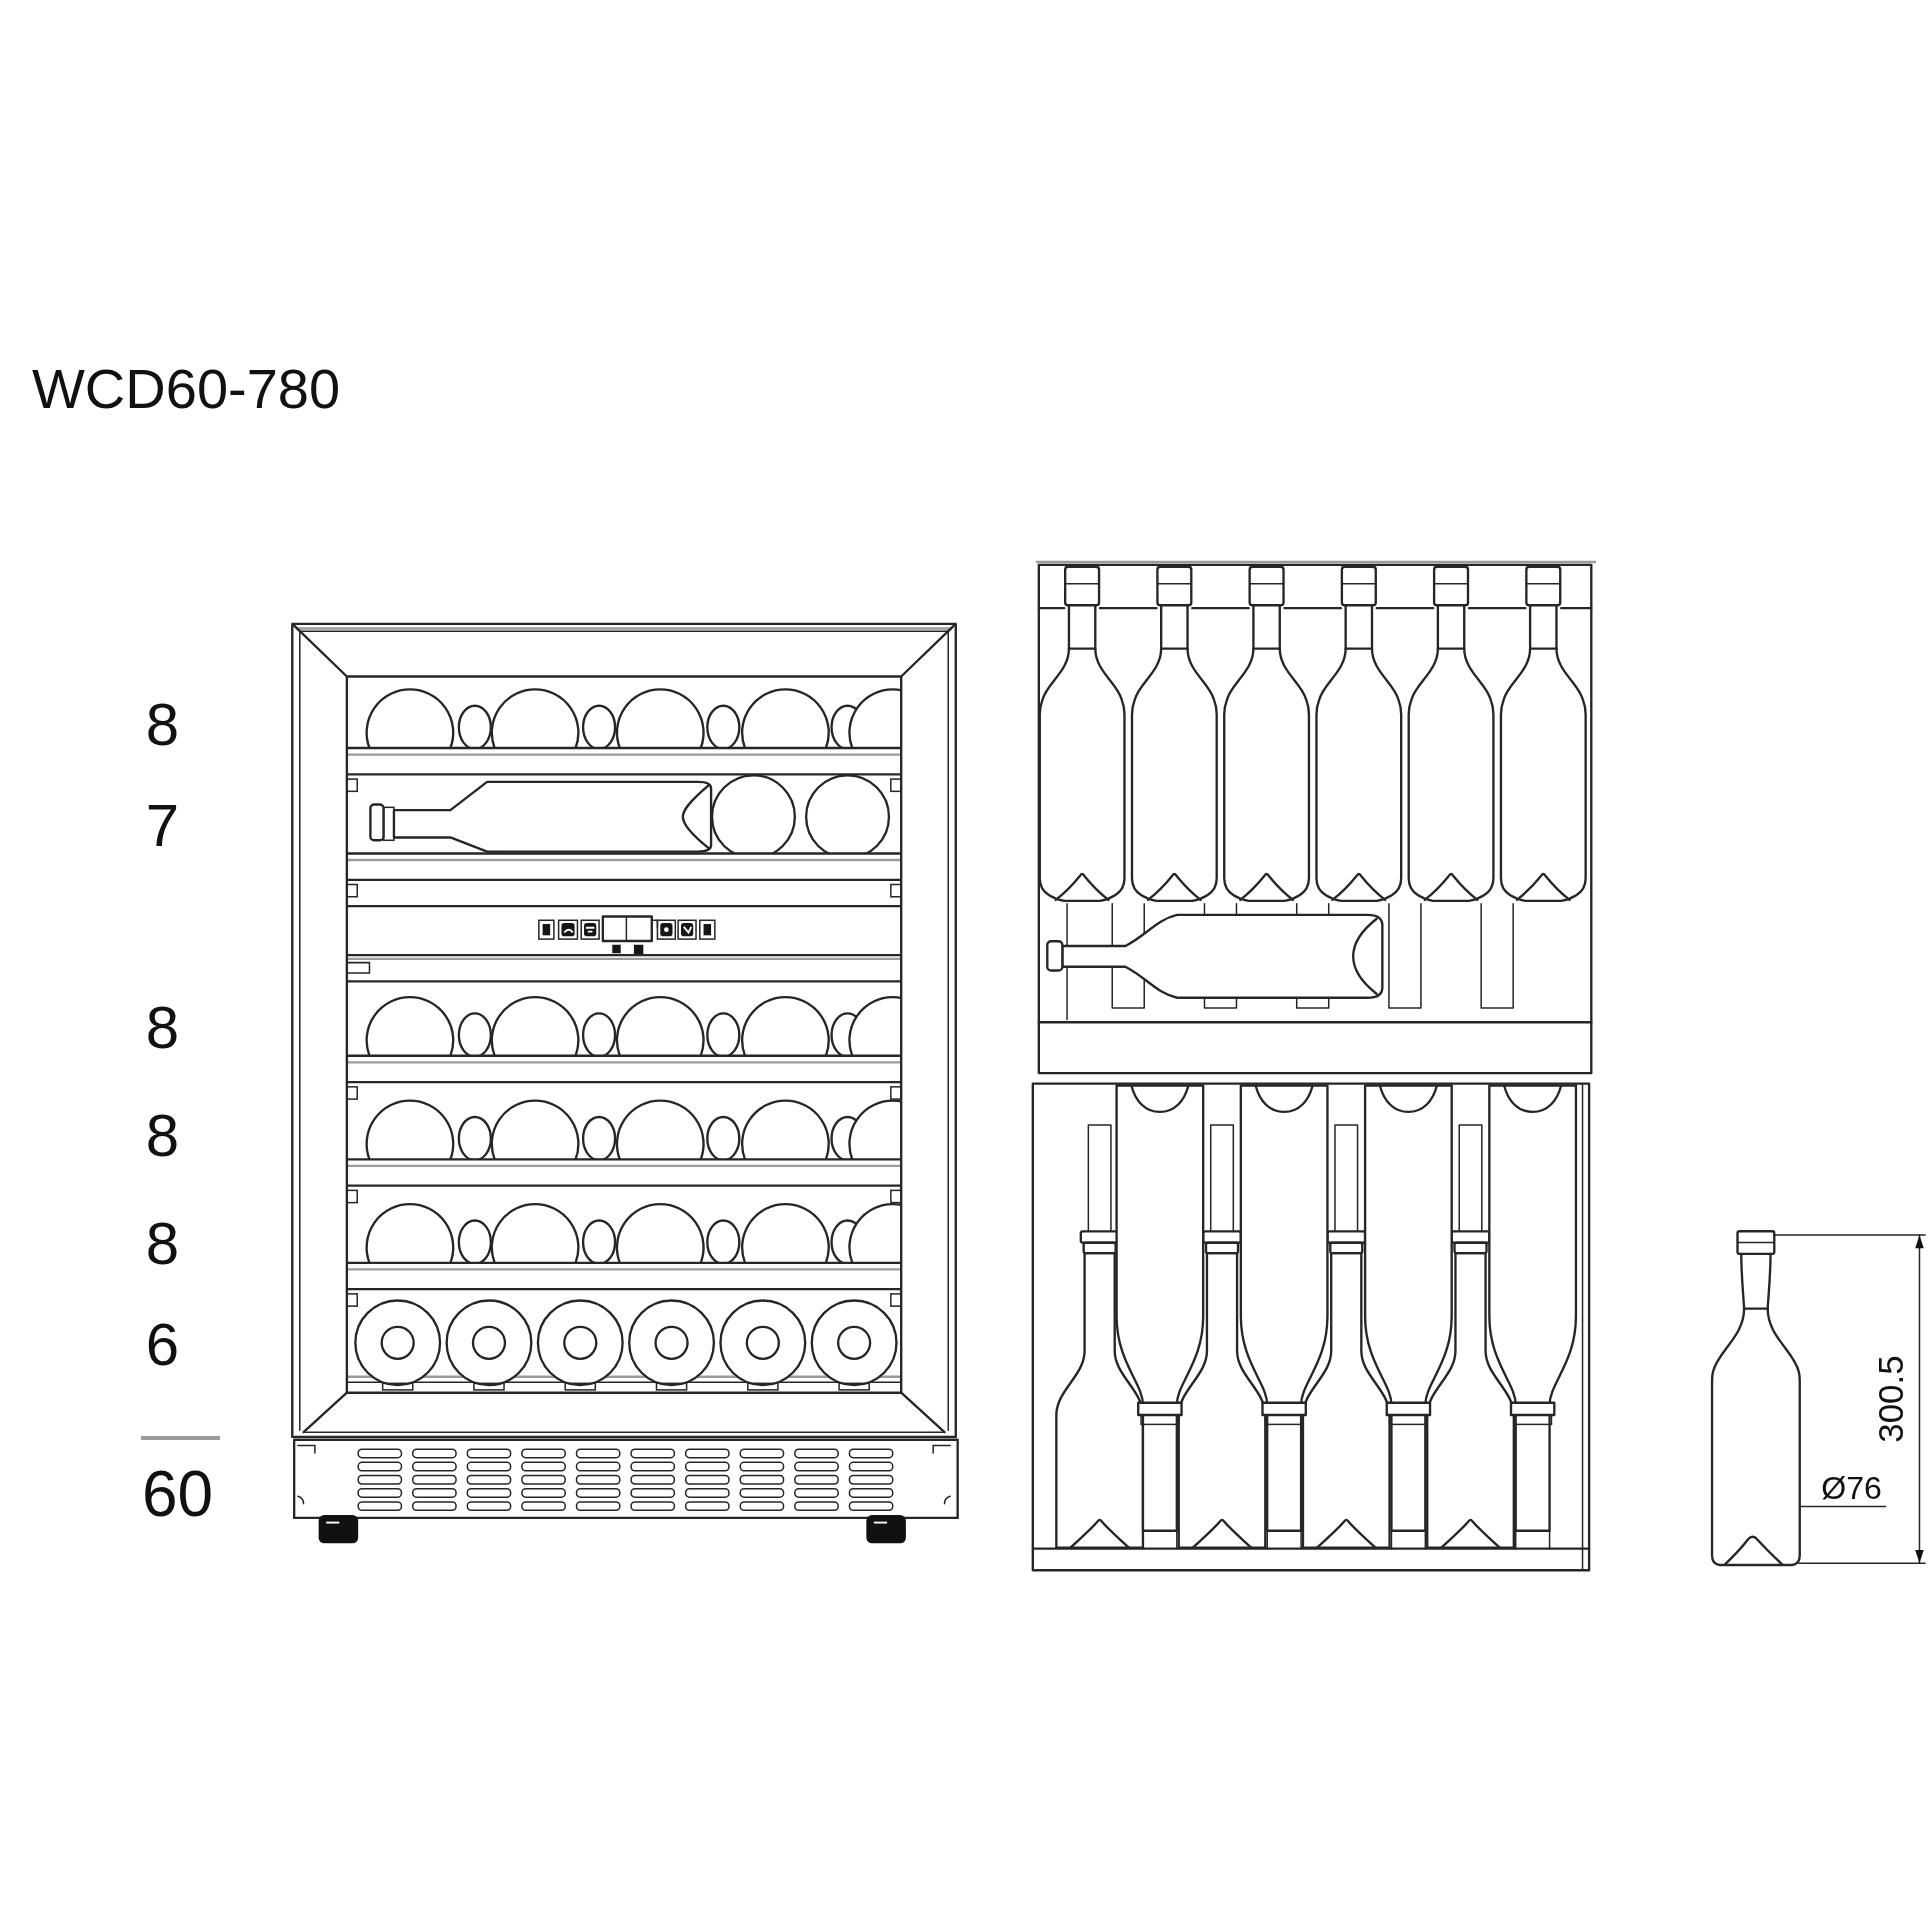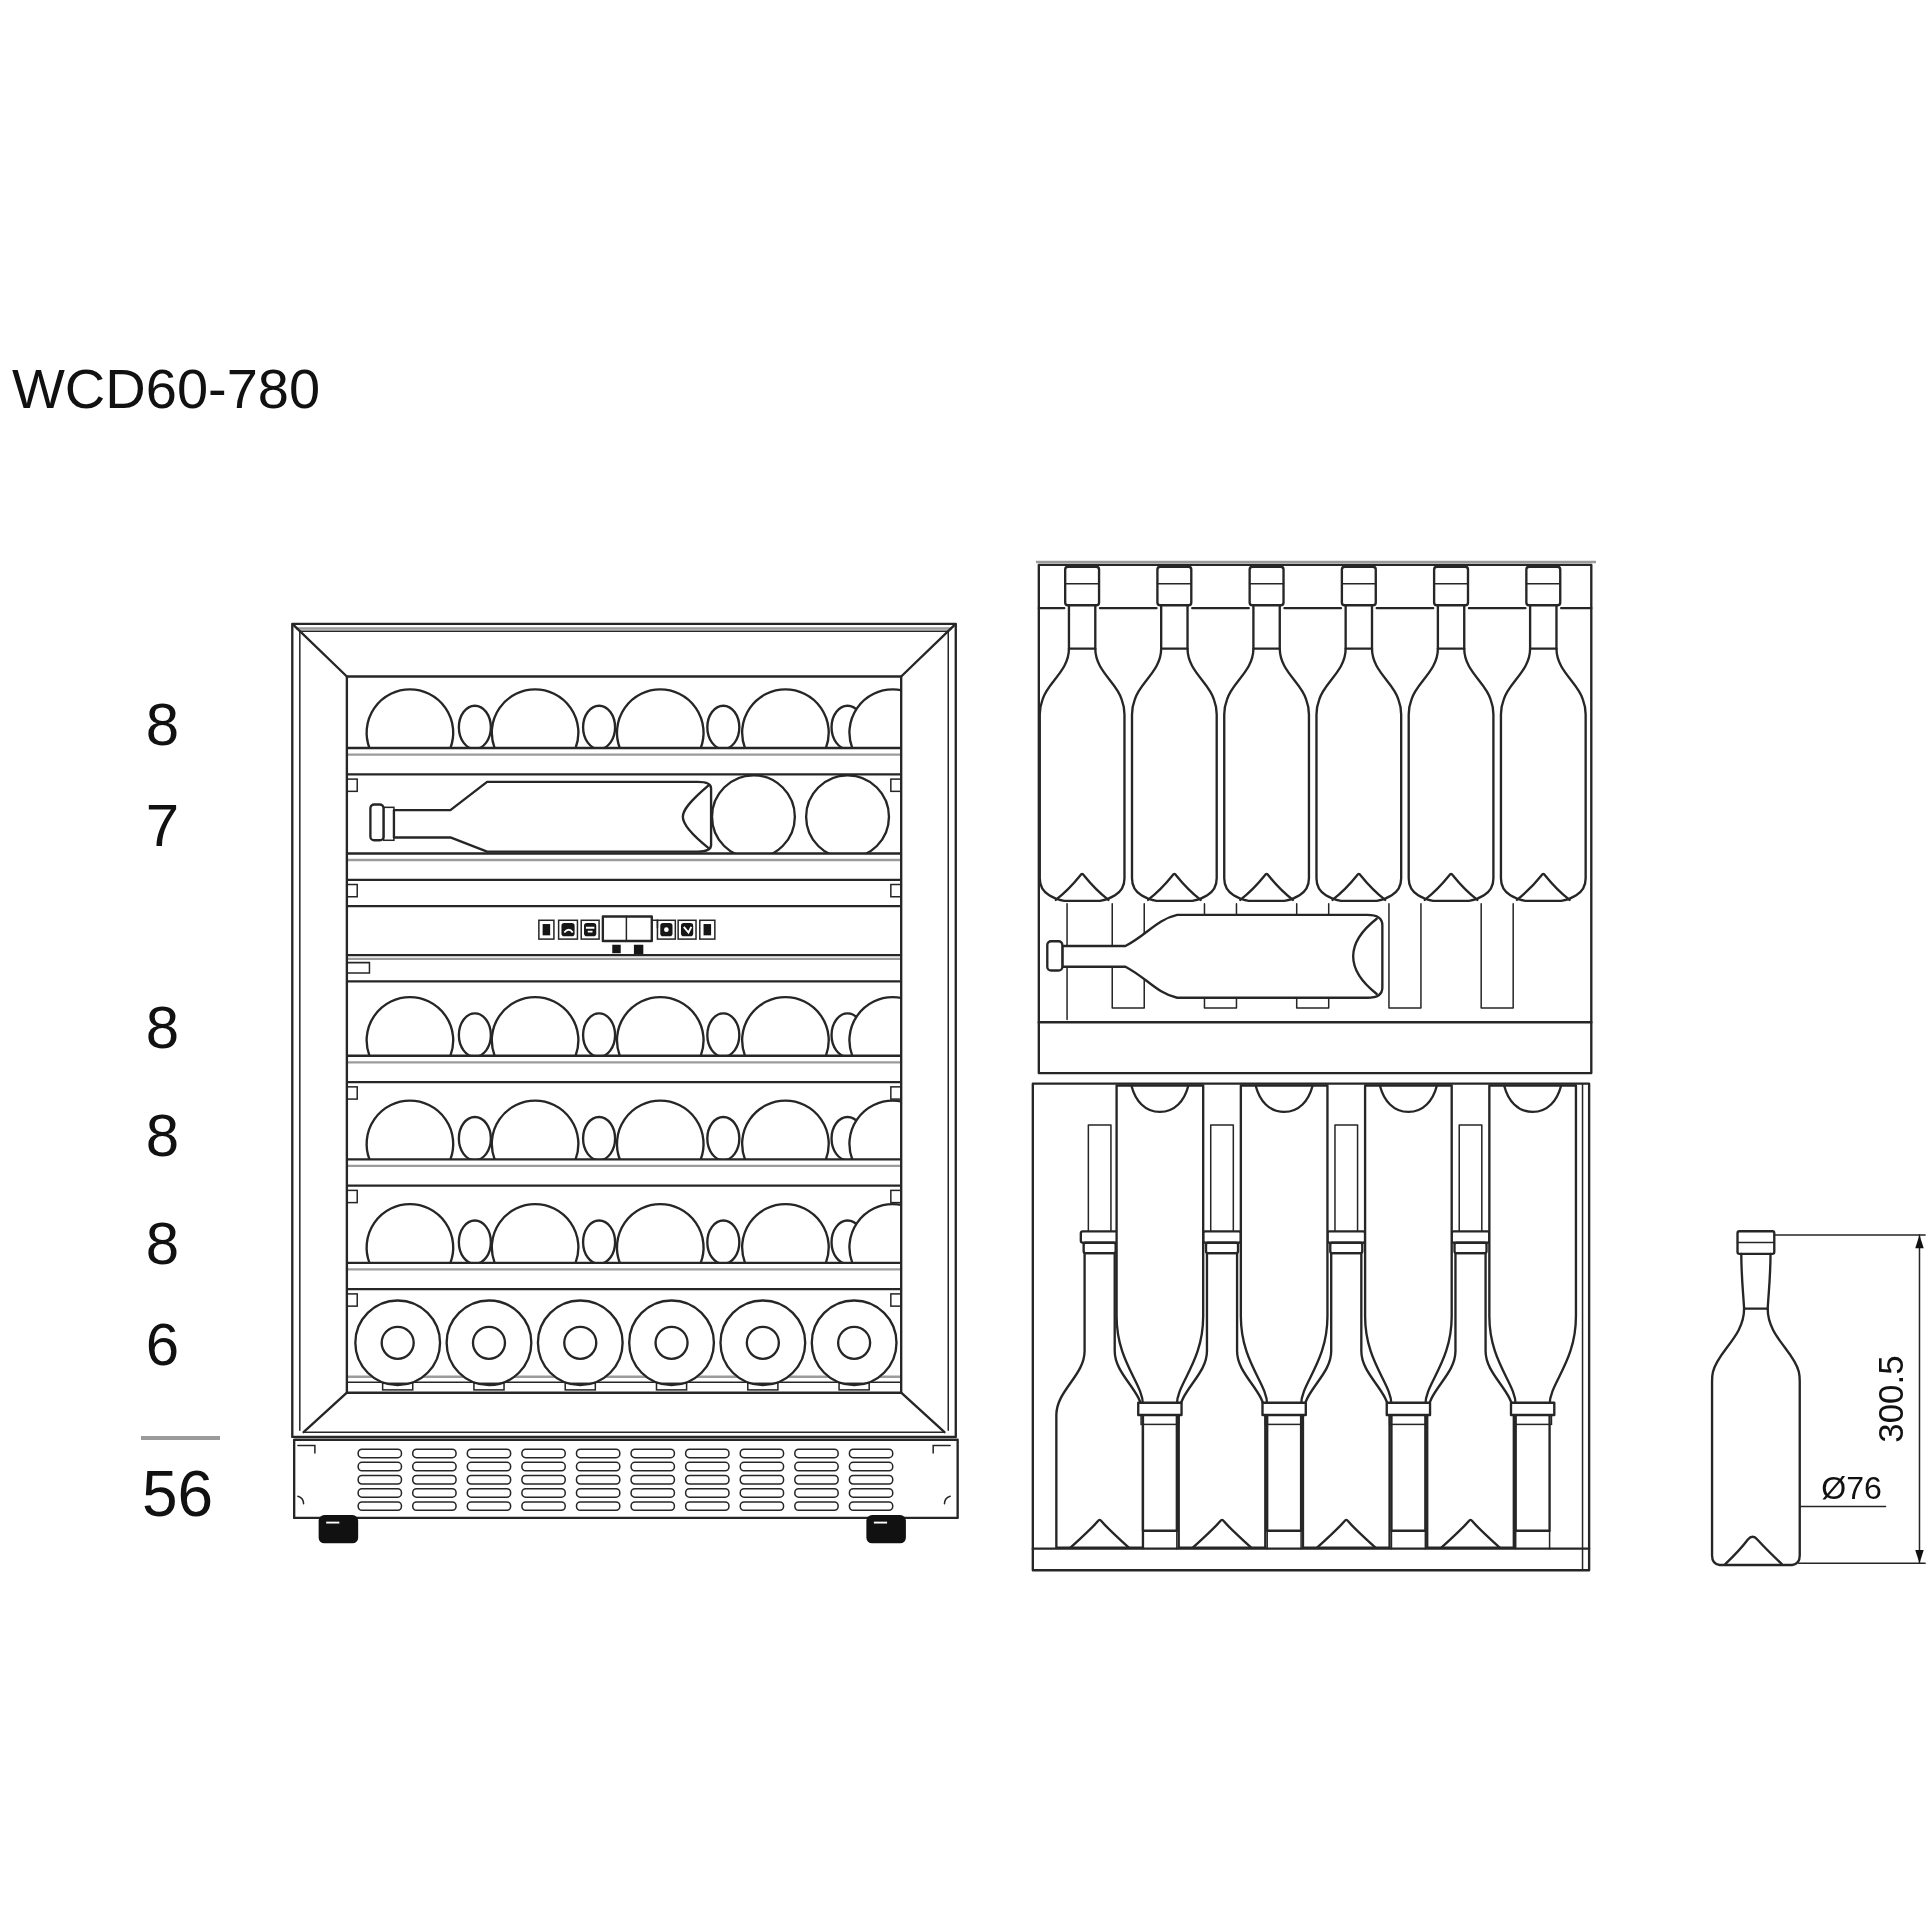--- a/index.html
+++ b/index.html
@@ -1,18 +1,18 @@
 <!DOCTYPE html>
 <html style="font-size:15px"><head>
 <meta charset="utf-8">
 <style>
   html,body{margin:0;padding:0;}
   body{width:1928px;height:1928px;background:#ffffff;font-family:"Liberation Sans",sans-serif;overflow:hidden;}
   #canvas{position:relative;width:1928px;height:1928px;background:#ffffff;}
-  .title{position:absolute;left:12px;top:356px;font-size:56px;color:#111;white-space:nowrap;}
+  .title{position:absolute;left:32px;top:356px;font-size:56px;color:#111;white-space:nowrap;}
   .count{position:absolute;left:106px;width:113px;text-align:center;font-size:60px;color:#111;line-height:1;}
   .total{position:absolute;left:121px;width:113px;text-align:center;font-size:64px;color:#111;line-height:1;}
   .sumline{position:absolute;left:141px;top:1436px;width:79px;height:3.8px;background:#9b9b9b;}
   .drawing{position:absolute;}
   svg{display:block;}
   svg text{font-family:"Liberation Sans",sans-serif;fill:#111;}
   .ln{stroke:#262626;fill:none;stroke-width:2.5;stroke-linecap:round;stroke-linejoin:round;}
   .lnthin{stroke:#262626;fill:none;stroke-width:1.6;stroke-linecap:round;}
   .gray{stroke:#9b9b9b;fill:none;stroke-width:2.5;}
   .wfill{fill:#ffffff;stroke:#262626;stroke-width:2.5;stroke-linejoin:round;}
@@ -25,21 +25,21 @@
 
   <div class="title">WCD60-780</div>
 
   <div class="count" style="top:695px">8</div>
   <div class="count" style="top:796px">7</div>
   <div class="count" style="top:998px">8</div>
   <div class="count" style="top:1106px">8</div>
   <div class="count" style="top:1214px">8</div>
   <div class="count" style="top:1315px">6</div>
   <div class="sumline"></div>
-  <div class="total" style="top:1462px">56</div>
+  <div class="total" style="top:1462px">60</div>
 
   <div class="drawing" style="left:290px;top:621px">
   <svg width="669" height="927" viewBox="0 0 710 985">
     <defs>
       <clipPath id="innerClip">
             <rect x="60" y="59" width="589" height="761"></rect>
           </clipPath>
       <g id="arcRow">
         <ellipse cx="196" cy="-22" rx="17" ry="23" class="wfill"></ellipse>
         <ellipse cx="328" cy="-22" rx="17" ry="23" class="wfill"></ellipse>

